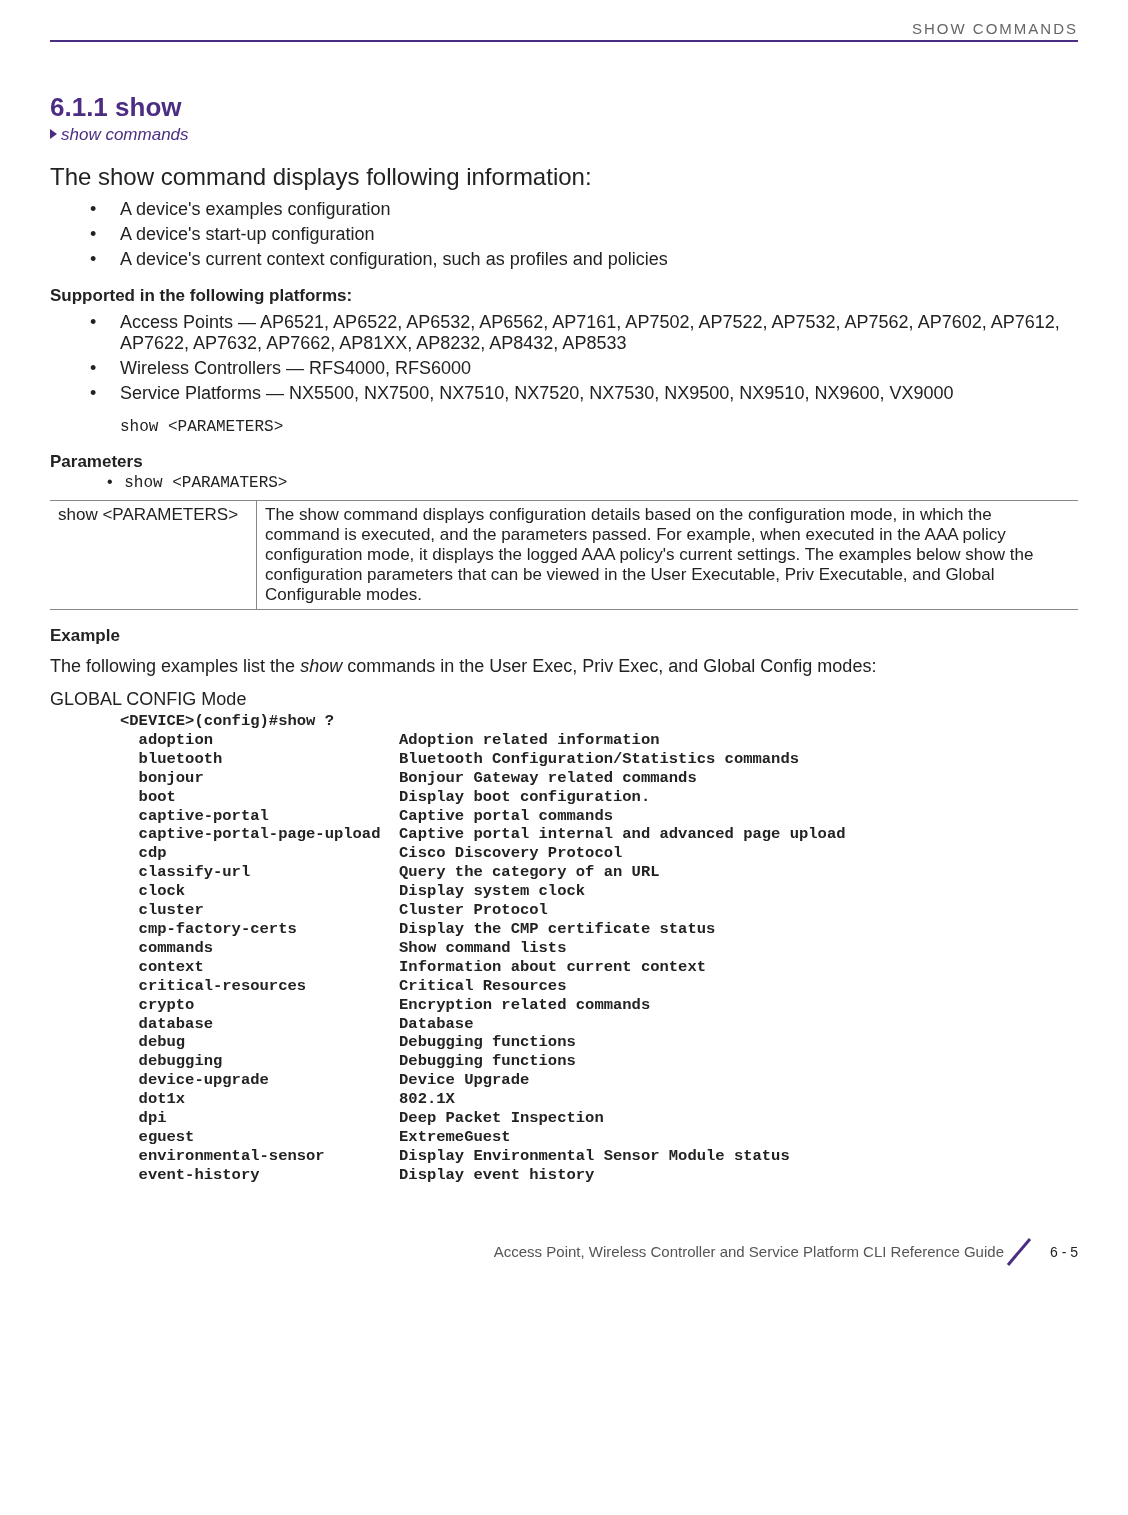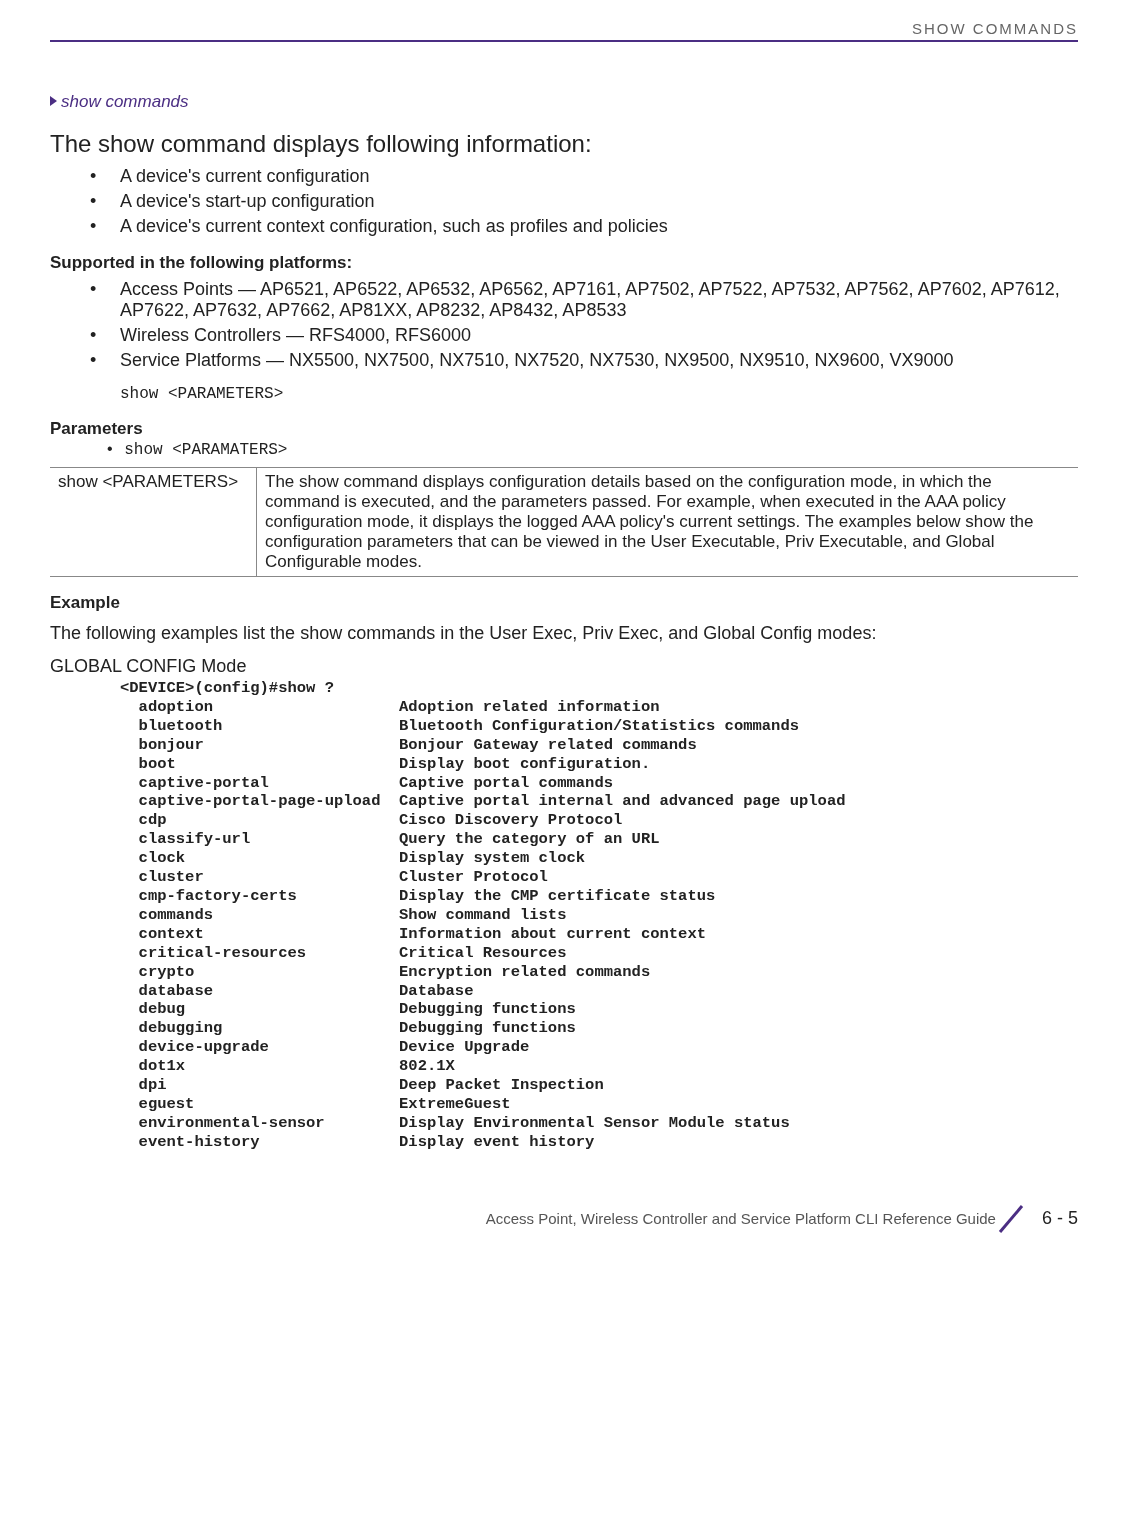--- a/index.html
+++ b/index.html
@@ -102,21 +102,21 @@
   }
   table.param td.left {
     width: 190px;
     border-right: 1px solid #888;
     white-space: nowrap;
   }
   .example-intro {
     font-size: 18px;
     margin: 10px 0;
   }
-  .example-intro .ital { }
+  .example-intro .ital { font-style: italic; }
   .mode {
     font-size: 18px;
     margin-top: 12px;
     margin-bottom: 2px;
     font-family: "Segoe UI", Arial, sans-serif;
   }
   pre.cli {
     font-family: "Courier New", monospace;
     font-size: 15.5px;
     line-height: 1.22;
@@ -134,46 +134,47 @@
     color: #555;
     font-size: 15px;
     font-weight: 300;
   }
   .footer-right {
     display: flex;
     align-items: center;
     gap: 16px;
   }
   .footer-page {
-    font-size: 18px;
+    font-size: 14px;
     color: #222;
     font-weight: 300;
   }
   .strike-block {
     width: 30px; height: 34px;
     position: relative;
   }
   .strike-block svg { width: 30px; height: 34px; }
 </style>
 </head>
 <body>
 
 <div class="page">
 
   <div class="running-head">SHOW COMMANDS</div>
 
+  <div class="section-number">6.1.1 show</div>
 
   <div class="breadcrumb">
     <span class="arrow"></span><span>show commands</span>
   </div>
 
   <div class="intro">The show command displays following information:</div>
 
   <ul class="bullets">
-    <li>A device's current configuration</li>
+    <li>A device's examples configuration</li>
     <li>A device's start-up configuration</li>
     <li>A device's current context configuration, such as profiles and policies</li>
   </ul>
 
   <div class="subhead">Supported in the following platforms:</div>
   <ul class="bullets">
     <li>Access Points — AP6521, AP6522, AP6532, AP6562, AP7161, AP7502, AP7522, AP7532, AP7562, AP7602, AP7612, AP7622, AP7632, AP7662, AP81XX, AP8232, AP8432, AP8533</li>
     <li>Wireless Controllers — RFS4000, RFS6000</li>
     <li>Service Platforms — NX5500, NX7500, NX7510, NX7520, NX7530, NX9500, NX9510, NX9600, VX9000</li>
   </ul>

